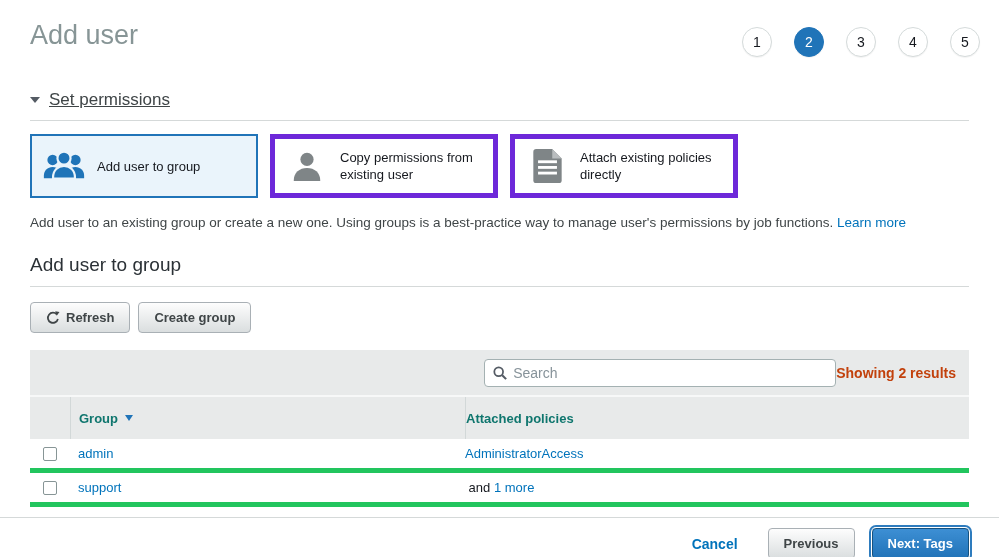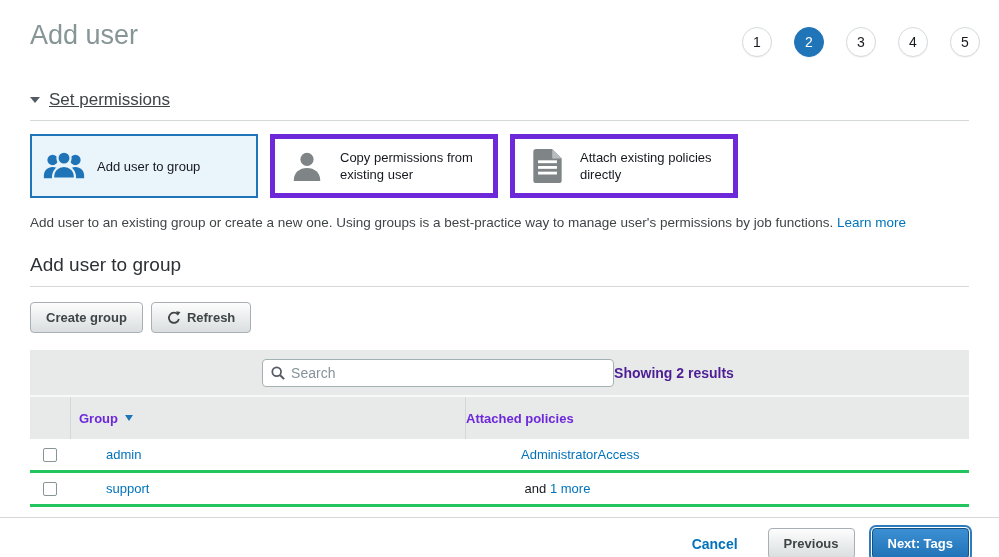--- a/index.html
+++ b/index.html
@@ -45,39 +45,39 @@
          font-weight: bold; font-size: 13px; color: #3f4547; cursor: pointer;
          font-family: "Liberation Sans", sans-serif;
          display: inline-flex; align-items: center; gap: 6px; }
   .btn-primary { background: linear-gradient(180deg, #3d8fd4, #2173b8);
                  border: 1px solid #16527f; color: #fff;
                  box-shadow: 0 0 0 1px #fff, 0 0 0 3px #2e7cbe; margin: 3px 4px 3px 3px; }
 
   
   .table-wrap { margin-top: 17px; }
   .toolbar { background: #e8eaea; height: 45px; display: flex; align-items: center;
-             justify-content: center; padding: 0 10px; }
+             justify-content: flex-end; padding: 0 10px; }
   .search { width: 352px; height: 28px; background: #fff; border: 1px solid #a4b1b2;
             border-radius: 4px; display: flex; align-items: center; gap: 6px; padding: 0 8px; }
   .search input { border: none; outline: none; flex: 1; font-size: 14px; color: #16191f;
                   font-family: "Liberation Sans", sans-serif; background: transparent; }
   .search input::placeholder { color: #87939a; }
-  .results { font-weight: bold; font-size: 14px; color: #4c1d95; padding-right: 3px; }
+  .results { font-weight: bold; font-size: 14px; color: #c2410c; padding-right: 3px; }
 
   .thead { display: flex; align-items: center; background: #e8eaea; height: 44px;
-           border-top: 2px solid #f7f8f8; font-weight: bold; font-size: 13px; color: #6d28d9; }
+           border-top: 2px solid #f7f8f8; font-weight: bold; font-size: 13px; color: #0f766e; }
   .col-check { width: 40px; display: flex; justify-content: center; align-items: center; align-self: stretch; }
   .col-group { flex: 0 0 395px; padding-left: 8px; display: flex; align-items: center; gap: 7px; align-self: stretch; }
   .col-pol { flex: 1; padding-left: 0; display: flex; align-items: center; align-self: stretch; }
   .thead .col-group, .thead .col-pol { border-left: 1px solid #d2d8d8; }
   .sort-arrow { width: 0; height: 0; border-left: 4px solid transparent;
                 border-right: 4px solid transparent; border-top: 6px solid #2074b8; }
 
   .trow { display: flex; align-items: center; height: 34px; background: #fff;
-          border-bottom: 3px solid #22c55e; font-size: 13px; gap: 28px; }
+          border-bottom: 5px solid #22c55e; font-size: 13px; }
   .checkbox { width: 14px; height: 14px; border: 1px solid #879596; border-radius: 2px;
               background: #fff; cursor: pointer; }
   .and-text { color: #16191f; white-space: pre; }
 
   
   .footer { margin-top: 10px; border-top: 1px solid #d5d9d9; border-bottom: 1px solid #d5d9d9;
             padding: 7px 30px; display: flex; justify-content: flex-end; align-items: center; }
   .cancel { font-weight: bold; font-size: 14px; margin-right: 30px; }
   .footer .btn { margin-right: 14px; }
   .footer .btn-primary { margin-right: 0; }
@@ -148,30 +148,30 @@
   </div>
 
   <div class="desc">
     <span>Add user to an existing group or create a new one. Using groups is a best-practice way to manage user's permissions by job functions. </span><a class="link">Learn more</a>
   </div>
 
   <h2 class="h2">Add user to group</h2>
   <hr class="rule">
 
   <div class="actions">
-    <button class="btn">Create group</button>
     <button class="btn">
       <span style="display:inline-flex;">
         <svg width="14" height="14" viewBox="0 0 16 16">
           <path fill="none" stroke="#3f4547" stroke-width="2" d="M13.6 9.2A5.8 5.8 0 1 1 12.4 4"></path>
           <path fill="#3f4547" d="M10.6 0.4 15.4 1.2 12.2 5.4z"></path>
         </svg>
       </span>
       <span>Refresh</span>
     </button>
+    <button class="btn">Create group</button>
   </div>
 
   <div class="table-wrap">
     <div class="toolbar">
       <div class="search">
         <span style="display:inline-flex;">
           <svg width="14" height="14" viewBox="0 0 16 16">
             <circle cx="6.5" cy="6.5" r="5" fill="none" stroke="#545b64" stroke-width="2"></circle>
             <line x1="10.5" y1="10.5" x2="15" y2="15" stroke="#545b64" stroke-width="2.4"></line>
           </svg>

